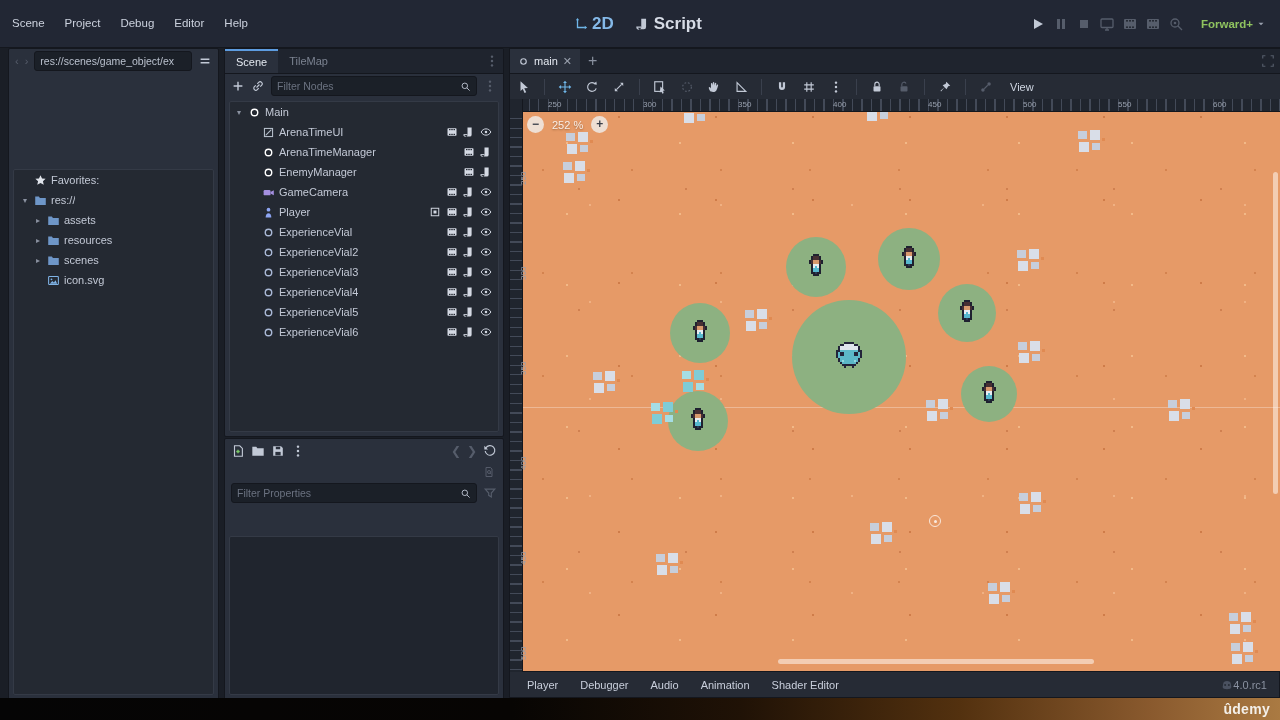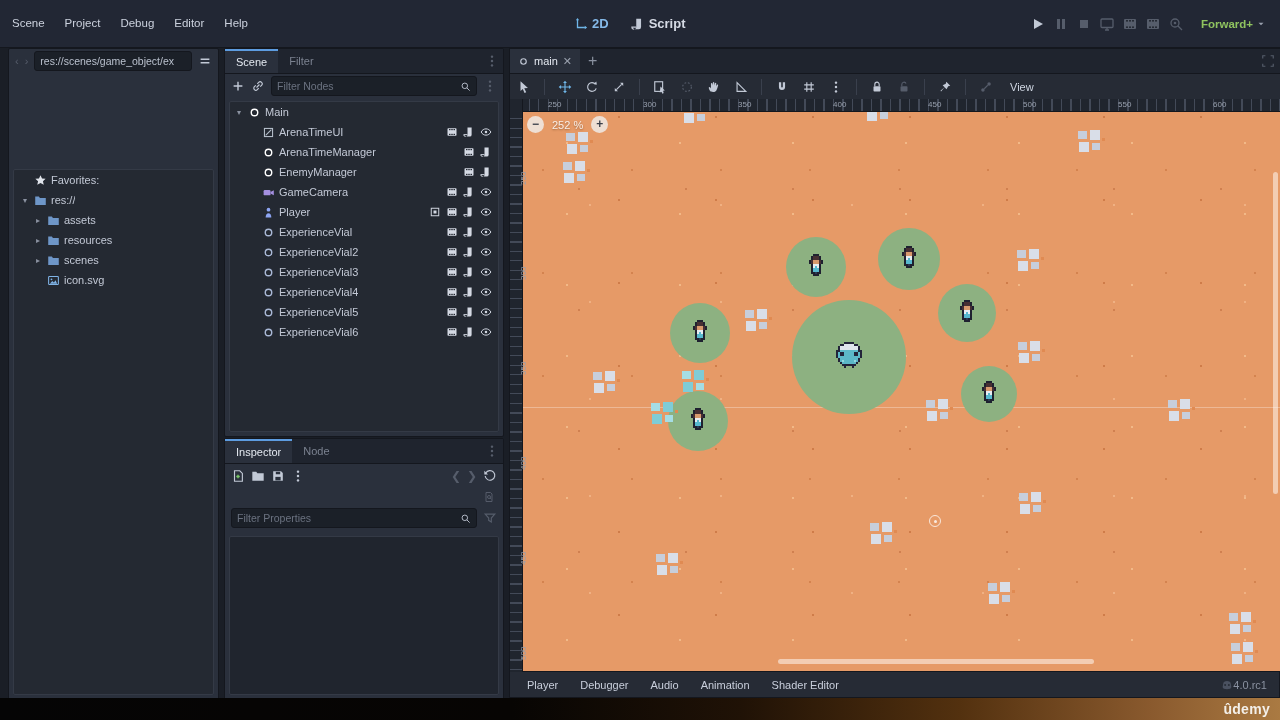--- a/index.html
+++ b/index.html
@@ -9,21 +9,21 @@
   .row{display:flex;align-items:center;}
   .ic{display:inline-flex;width:14px;height:14px;color:#c2c9d6;flex:0 0 auto;}
   .ic svg{width:100%;height:100%;}
   .ic.dim{color:#565d6b;}
   .ic.blue{color:#6fb6e8;}
   
   #header{left:0;top:0;width:1280px;height:47px;background:#222734;border-bottom:1px solid #14171e;}
   #menubar{left:2px;top:0;height:47px;}
   .menu-item{padding:0 10px;font-size:11.5px;color:#ccd2de;cursor:default;line-height:47px;}
   #workspace-tabs{left:566px;top:0;height:47px;gap:6px;}
-  .ws-tab{display:flex;align-items:center;gap:4px;padding:0 8px;font-size:13px;font-weight:bold;color:#d6dbe5;}
+  .ws-tab{display:flex;align-items:center;gap:4px;padding:0 8px;font-size:17px;font-weight:bold;color:#d6dbe5;}
   .ws-tab.active{color:#85b9e8;}
   .ws-tab.active .ic{color:#6fb6e8;}
   #run-toolbar{left:1030px;top:0;height:47px;gap:7px;}
   .run-btn{width:16px;height:16px;}
   #renderer-btn{display:flex;align-items:center;gap:3px;margin-left:10px;font-size:11.5px;font-weight:bold;color:#8fc35f;}
   #renderer-btn .ic{width:10px;height:10px;color:#9aa1ae;}
   
   .dock{background:#2a303c;border:1px solid #14171e;border-radius:2px;}
   #fs-dock{left:8px;top:48px;width:209px;height:650px;}
   #scene-dock{left:224px;top:48px;width:278px;height:387px;}
@@ -263,21 +263,21 @@
             </svg>
           </span>
           <span class="lbl">icon.svg</span>
         </div>
       </div>
   </div>
 
   <div class="abs dock" id="scene-dock">
     <div class="tabrow">
       <div class="tab active">Scene</div>
-      <div class="tab">Filter</div>
+      <div class="tab">TileMap</div>
       <div class="spacer"></div>
       <span class="ic dots dim">
           <svg viewBox="0 0 16 16">
             <circle cx="8" cy="3" r="1.4" fill="currentColor"></circle>
             <circle cx="8" cy="8" r="1.4" fill="currentColor"></circle>
             <circle cx="8" cy="13" r="1.4" fill="currentColor"></circle>
           </svg>
         </span>
     </div>
     <div class="panel-toolbar">
@@ -710,32 +710,20 @@
                 <path d="M1.5 8C3 5.2 5.3 3.8 8 3.8S13 5.2 14.5 8C13 10.8 10.7 12.2 8 12.2S3 10.8 1.5 8z" stroke="currentColor" fill="none" stroke-width="1.3"></path>
                 <circle cx="8" cy="8" r="1.7" fill="currentColor"></circle>
               </svg>
             </span>
           </span>
         </div>
       </div>
   </div>
 
   <div class="abs dock" id="inspector-dock">
-    <div class="tabrow">
-      <div class="tab active">Inspector</div>
-      <div class="tab">Node</div>
-      <div class="spacer"></div>
-      <span class="ic dots dim">
-          <svg viewBox="0 0 16 16">
-            <circle cx="8" cy="3" r="1.4" fill="currentColor"></circle>
-            <circle cx="8" cy="8" r="1.4" fill="currentColor"></circle>
-            <circle cx="8" cy="13" r="1.4" fill="currentColor"></circle>
-          </svg>
-        </span>
-    </div>
     <div class="panel-toolbar">
       <span class="ic">
           <svg viewBox="0 0 16 16">
             <path d="M4 2h6l3 3v9H4z" stroke="currentColor" fill="none" stroke-width="1.3"></path>
             <path d="M8 6.5v4M6 8.5h4" stroke="#7bc96a" fill="none" stroke-width="1.6"></path>
           </svg>
         </span>
       <span class="ic">
           <svg viewBox="0 0 16 16">
             <path fill="currentColor" d="M1.5 3h4.5l1.3 1.8h7.2v8.7H1.5z"></path>

